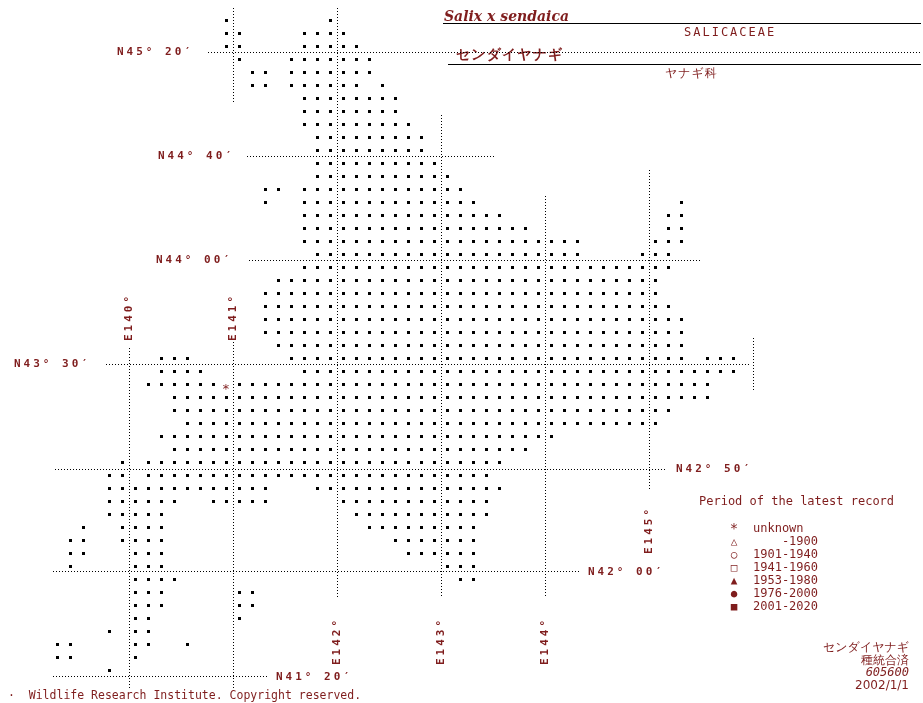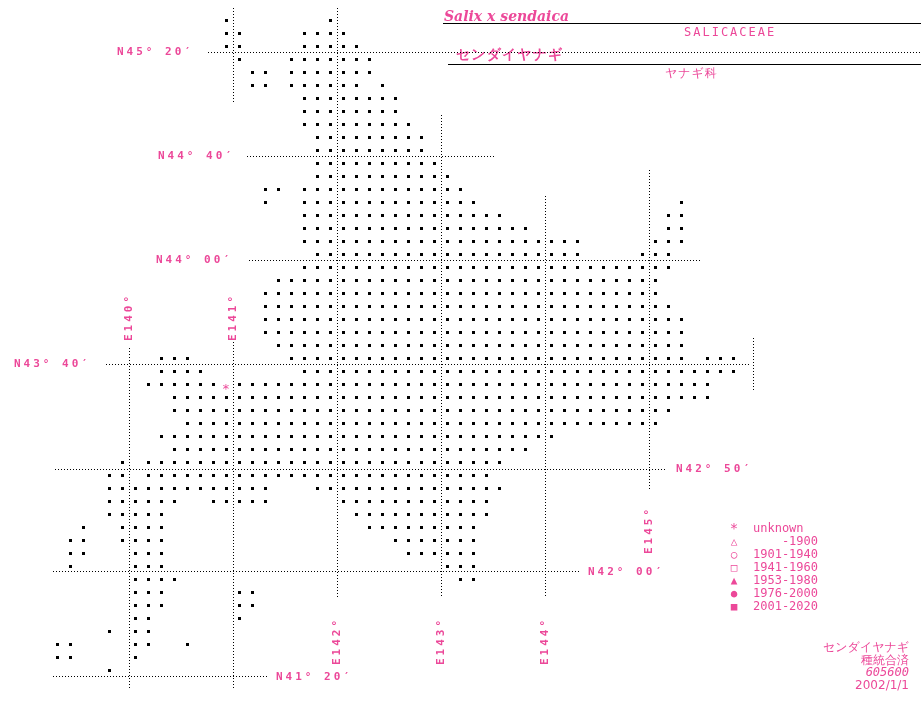--- a/index.html
+++ b/index.html
@@ -1,17 +1,17 @@
 <!DOCTYPE html>
 <html><head>
 <meta charset="utf-8">
 <style>
   html,body{margin:0;padding:0;background:#888;}
   #page{position:relative;width:923px;height:703px;background:#ffffff;overflow:hidden;
-        font-family:"DejaVu Sans Mono",monospace;color:#ec4899;}
+        font-family:"DejaVu Sans Mono",monospace;color:#7f1d1d;}
   .abs{position:absolute;}
   .dot{position:absolute;width:3px;height:3px;background:#000;}
   .hline{position:absolute;height:1px;
          background-image:repeating-linear-gradient(to right,#000 0 1px,transparent 1px 3px);}
   .vline{position:absolute;width:1px;
          background-image:repeating-linear-gradient(to bottom,#000 0 1px,transparent 1px 3px);}
   .solidline{position:absolute;height:1px;background:#000;}
   .lat-label{position:absolute;font:bold 11px "DejaVu Sans Mono",monospace;letter-spacing:3px;white-space:pre;}
   .lon-label{position:absolute;font:bold 11px "DejaVu Sans Mono",monospace;letter-spacing:3px;white-space:pre;
              transform:rotate(-90deg);transform-origin:0 0;width:60px;height:14px;}
@@ -45,21 +45,21 @@
   <div class="jp-family">ヤナギ科</div>
 
   <div id="map-layer" class="abs" style="left:0;top:0;width:923px;height:703px;">
       <div class="hline" style="left: 208px; top: 52px; width: 713px;"></div>
       <div class="lat-label" style="left: 117px; top: 45px;">N45° 20′</div>
       <div class="hline" style="left: 247px; top: 156px; width: 247px;"></div>
       <div class="lat-label" style="left: 158px; top: 149px; text-align: right;">N44° 40′</div>
       <div class="hline" style="left: 249px; top: 260px; width: 453px;"></div>
       <div class="lat-label" style="left: 156px; top: 253px;">N44° 00′</div>
       <div class="hline" style="left: 106px; top: 364px; width: 645px;"></div>
-      <div class="lat-label" style="left: 14px; top: 357px;">N43° 40′</div>
+      <div class="lat-label" style="left: 14px; top: 357px;">N43° 30′</div>
       <div class="hline" style="left: 55px; top: 469px; width: 612px;"></div>
       <div class="lat-label" style="left: 676px; top: 462px;">N42° 50′</div>
       <div class="hline" style="left: 53px; top: 571px; width: 528px;"></div>
       <div class="lat-label" style="left: 588px; top: 565px;">N42° 00′</div>
       <div class="hline" style="left: 53px; top: 676px; width: 214px;"></div>
       <div class="lat-label" style="left: 276px; top: 670px;">N41° 20′</div>
       <div class="vline" style="left: 129px; top: 348px; height: 342px;"></div>
       <div class="lon-label" style="left: 122px; top: 341px;">E140°</div>
       <div class="vline" style="left: 233px; top: 8px; height: 96px;"></div>
       <div class="vline" style="left: 233px; top: 342px; height: 348px;"></div>
@@ -1008,20 +1008,21 @@
       <div class="dot" style="left: 133.5px; top: 643px;"></div>
       <div class="dot" style="left: 146.5px; top: 643px;"></div>
       <div class="dot" style="left: 185.5px; top: 643px;"></div>
       <div class="dot" style="left: 55.5px; top: 656px;"></div>
       <div class="dot" style="left: 68.5px; top: 656px;"></div>
       <div class="dot" style="left: 133.5px; top: 656px;"></div>
       <div class="dot" style="left: 107.5px; top: 669px;"></div>
       <div class="star-marker" style="left: 222px; top: 380.5px;">*</div>
     </div>
 
+  <div class="legend-title">Period of the latest record</div>
   <div id="legend-rows">
       <div class="legend-row" style="top: 522px;">
         <span class="legend-sym star">*</span>
         <span class="legend-lab">unknown</span>
       </div>
       <div class="legend-row" style="top: 535px;">
         <span class="legend-sym">△</span>
         <span class="legend-lab">    -1900</span>
       </div>
       <div class="legend-row" style="top: 548px;">
@@ -1045,13 +1046,14 @@
         <span class="legend-lab">2001-2020</span>
       </div>
     </div>
 
   <div id="footer-notes">
       <div class="note-line" style="top: 639px;">センダイヤナギ</div>
       <div class="note-line" style="top: 652px; text-align: right;">種統合済</div>
       <div class="note-line note-num" style="top: 665px;">605600</div>
       <div class="note-line" style="top: 678px;">2002/1/1</div>
     </div>
+  <div class="copyright">·  Wildlife Research Institute. Copyright reserved.</div>
 </div>
 
 </body></html>

